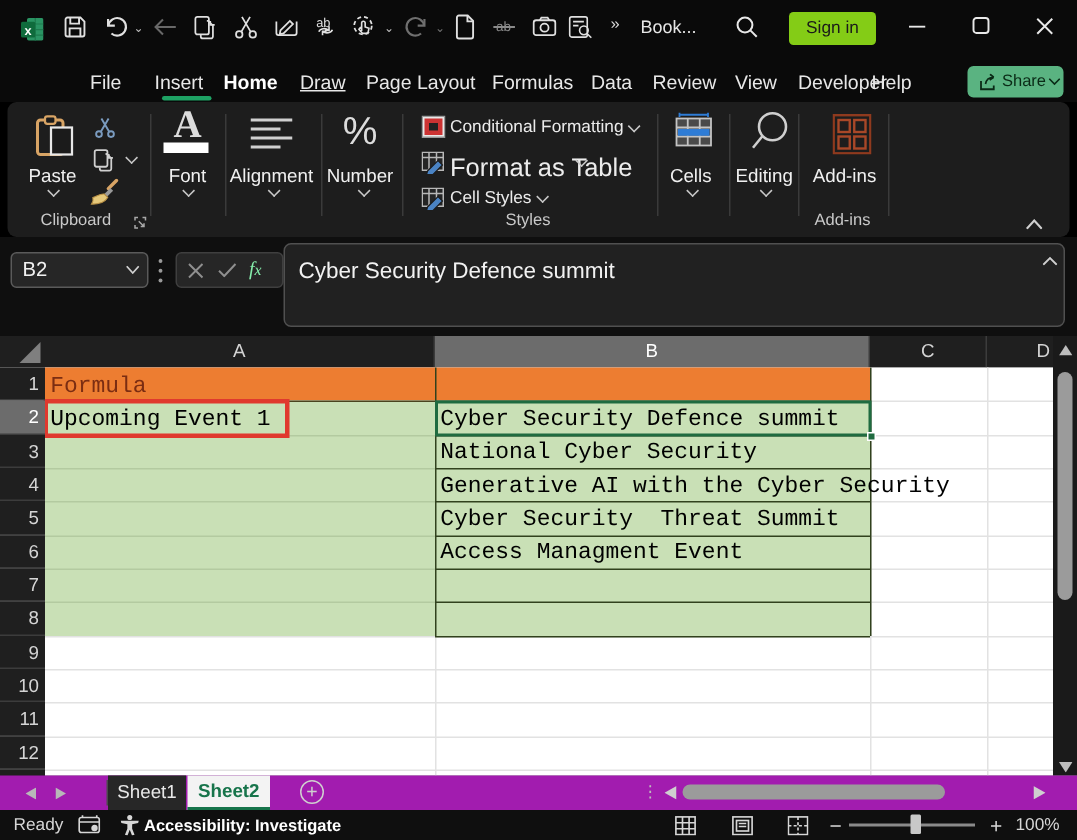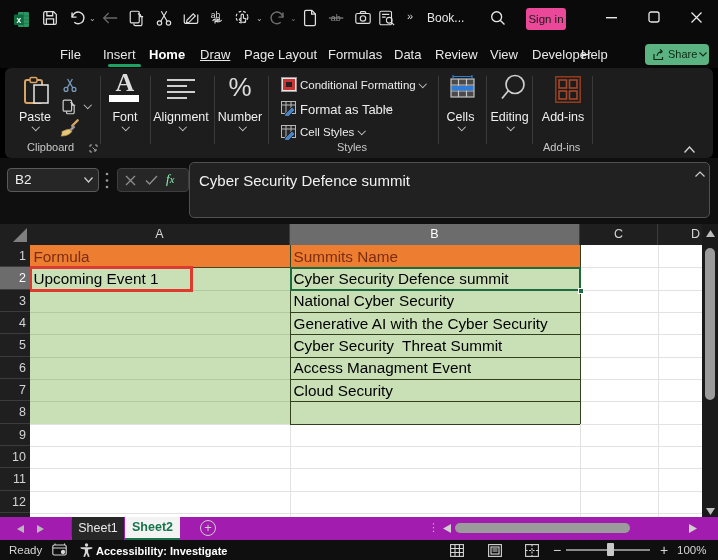--- a/index.html
+++ b/index.html
@@ -114,21 +114,21 @@
     <path d="M15 15 l3 3"></path>
   </svg>
   <span class="abs" style="left:407px; top:10px; color:#d9d9d9; font-size:11px;">»</span>
   <span class="abs" style="left:427px; top:11px; color:#e6e6e6; font-size:12px;">Book...</span>
 
   <svg class="tico" style="left:489px;" viewBox="0 0 20 20" fill="none" stroke="#e8e8e8" stroke-width="1.5">
     <circle cx="8.5" cy="8.5" r="5.5"></circle>
     <path d="M12.7 12.7 l4.5 4.5"></path>
   </svg>
 
-  <div class="abs" style="left:526px; top:8px; width:40px; height:22px; background:#ec4899; border-radius:3px; color:#1a1a1a; font-size:11.5px; text-align:center; line-height:22px;">Sign in</div>
+  <div class="abs" style="left:526px; top:8px; width:58px; height:22px; background:#84cc16; border-radius:3px; color:#1a1a1a; font-size:11.5px; text-align:center; line-height:22px;">Sign in</div>
 
   <svg class="tico" style="left:606px; top:17px; width:11px; height:2px;" viewBox="0 0 11 2">
       <rect width="11" height="1.4" fill="#e8e8e8"></rect>
     </svg>
   <svg class="tico" style="left:648px; top:11px; width:12px; height:12px;" viewBox="0 0 12 12" fill="none" stroke="#e8e8e8" stroke-width="1.3">
       <rect x="1" y="1" width="10" height="10" rx="2"></rect>
     </svg>
   <svg class="tico" style="left:690px; top:11px; width:13px; height:13px;" viewBox="0 0 13 13" stroke="#e8e8e8" stroke-width="1.3">
       <path d="M1.5 1.5 L11.5 11.5 M11.5 1.5 L1.5 11.5"></path>
     </svg>
@@ -227,21 +227,21 @@
     <rect x="2" y="2" width="12" height="11" fill="#c33"></rect>
     <rect x="5" y="5" width="6" height="5" fill="#222"></rect>
   </svg>
   <span class="abs" style="left:295px; top:11px; color:#ececec; font-size:11.5px;">Conditional Formatting</span>
   <div class="chev" style="left:415px; top:13px;"></div>
   <svg class="abs" style="left:276px; top:33px;" width="17" height="15" viewBox="0 0 17 15">
     <rect x="0.5" y="0.5" width="14" height="12" fill="#252525" stroke="#b8b8b8"></rect>
     <path d="M0.5 4 h14 M5 0.5 v12 M10 0.5 v12" stroke="#b8b8b8"></path>
     <path d="M4 13 l7-7 3 3 -7 7 -4 1 Z" fill="#4a83c4" stroke="#1b1b1b" stroke-width="0.8"></path>
   </svg>
-  <span class="abs" style="left:295px; top:34px; color:#ececec; font-size:13px;">Format as Table</span>
+  <span class="abs" style="left:295px; top:34px; color:#ececec; font-size:17px;">Format as Table</span>
   <div class="chev" style="left:380px; top:36px;"></div>
   <svg class="abs" style="left:276px; top:57px;" width="17" height="15" viewBox="0 0 17 15">
     <rect x="0.5" y="0.5" width="14" height="12" fill="#252525" stroke="#b8b8b8"></rect>
     <path d="M0.5 4 h14 M5 0.5 v12 M10 0.5 v12" stroke="#b8b8b8"></path>
     <path d="M4 13 l7-7 3 3 -7 7 -4 1 Z" fill="#4a83c4" stroke="#1b1b1b" stroke-width="0.8"></path>
   </svg>
   <span class="abs" style="left:295px; top:58px; color:#ececec; font-size:11.5px;">Cell Styles</span>
   <div class="chev" style="left:354px; top:60px;"></div>
   <div class="rlabel" style="left:332px; top:73px;">Styles</div>
 
@@ -316,21 +316,21 @@
   <div class="colhead" style="left:290px; width:290px; background:#6c6c6c; color:#fff;">B</div>
   <div class="colhead" style="left:580px; width:78px;">C</div>
   <div class="colhead" style="left:658px; width:44px; border-right:none; text-align:right; padding-right:2px;">D</div>
 
   <svg class="abs" style="left:0; top:0;" width="30" height="21">
       <polygon points="27,4 27,18 13,18" fill="#7f7f7f"></polygon>
     </svg>
 
   <div id="rowheads"></div>
 
-  <div class="abs" id="gridbody" style="left:30px; top:21px; width:672px; height:272px; background:#fff;">
+  <div class="abs" id="gridbody" style="left:30px; top:21px; width:672px; height:272px; background:#fff;font-family:Liberation Mono, monospace;">
       <div class="abs" style="left:260px; top:0; width:1px; height:272px; background:#e2e2e2;"></div>
       <div class="abs" style="left:550px; top:0; width:1px; height:272px; background:#e2e2e2;"></div>
       <div class="abs" style="left:628px; top:0; width:1px; height:272px; background:#e2e2e2;"></div>
       <div class="abs" style="left:0; top:22.33px; width:672px; height:1px; background:#e2e2e2;"></div>
       <div class="abs" style="left:0; top:44.66px; width:672px; height:1px; background:#e2e2e2;"></div>
       <div class="abs" style="left:0; top:66.99px; width:672px; height:1px; background:#e2e2e2;"></div>
       <div class="abs" style="left:0; top:89.32px; width:672px; height:1px; background:#e2e2e2;"></div>
       <div class="abs" style="left:0; top:111.65px; width:672px; height:1px; background:#e2e2e2;"></div>
       <div class="abs" style="left:0; top:133.98px; width:672px; height:1px; background:#e2e2e2;"></div>
       <div class="abs" style="left:0; top:156.31px; width:672px; height:1px; background:#e2e2e2;"></div>
@@ -357,28 +357,26 @@
       <div class="abs" style="left:260px; top:133.98px; width:290px; height:1px; background:#31411d;"></div>
       <div class="abs" style="left:260px; top:156.31px; width:290px; height:1px; background:#31411d;"></div>
       <div class="abs" style="left:260px; top:178.64px; width:290px; height:1px; background:#31411d;"></div>
       <div class="abs" style="left:0px; top:22.33px; width:260px; height:1px; background:#4a441f;"></div>
       <div class="abs" style="left:260px; top:0; width:1px; height:178.64px; background:#31411d;"></div>
       <div class="abs" style="left:550px; top:0; width:1px; height:178.64px; background:#31411d;"></div>
       <div class="abs" style="left:260px; top:22.33px; width:291px; height:23.33px; border:2px solid #1f6b40;"></div>
       <div class="abs" style="left:548px; top:43.16px; width:6px; height:6px; background:#1f6b40; border:1px solid #fff;"></div>
       <div class="abs" style="left:-1px; top:21.33px; width:164px; height:25.33px; border:3px solid #e0392e;"></div>
       <div class="cell" style="left:0px; top:0.80px; height:22.33px; line-height:22.33px;color:#7b2d12;">Formula</div>
-      <div class="cell" style="left:260px; top:0.80px; height:22.33px; line-height:22.33px;color:#7b2d12;">Summits Name</div>
       <div class="cell" style="left:0px; top:23.13px; height:22.33px; line-height:22.33px;">Upcoming Event 1</div>
       <div class="cell" style="left:260px; top:23.13px; height:22.33px; line-height:22.33px;">Cyber Security Defence summit</div>
       <div class="cell" style="left:260px; top:45.46px; height:22.33px; line-height:22.33px;">National Cyber Security</div>
       <div class="cell" style="left:260px; top:67.79px; height:22.33px; line-height:22.33px;">Generative AI with the Cyber Security</div>
       <div class="cell" style="left:260px; top:112.45px; height:22.33px; line-height:22.33px;">Access Managment Event</div>
       <div class="cell" style="left:260px; top:90.12px; height:22.33px; line-height:22.33px;">Cyber Security&nbsp; Threat Summit</div>
-      <div class="cell" style="left:260px; top:134.78px; height:22.33px; line-height:22.33px;">Cloud Security</div>
     </div>
 
   <div class="abs" style="left:702px; top:0; width:16px; height:293px; background:#1a1a1a;">
     <svg class="abs" style="left:4px; top:6px;" width="9" height="7">
         <polygon points="4.5,0 9,7 0,7" fill="#bdbdbd"></polygon>
       </svg>
     <div class="abs" style="left:3px; top:24px; width:10px; height:152px; background:#9b9b9b; border-radius:5px;"></div>
     <svg class="abs" style="left:4px; top:284px;" width="9" height="7">
         <polygon points="0,0 9,0 4.5,7" fill="#bdbdbd"></polygon>
       </svg>

